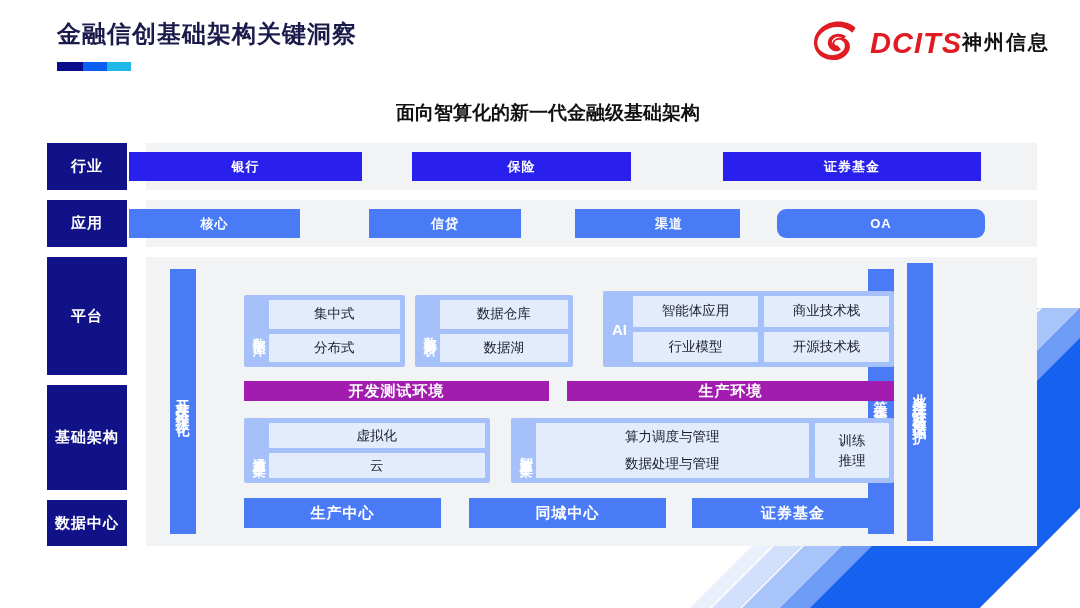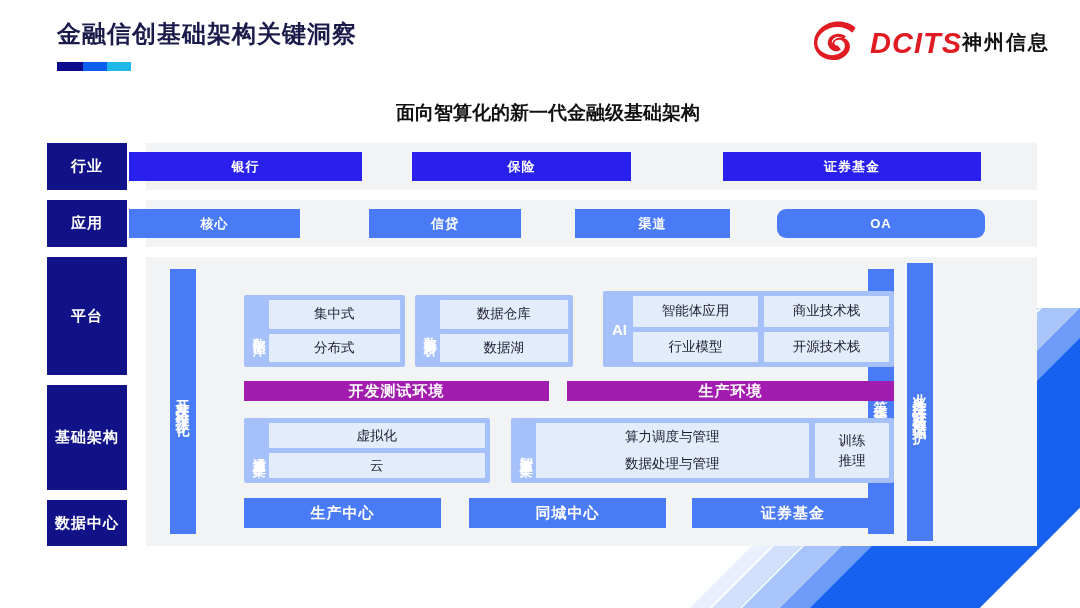--- a/index.html
+++ b/index.html
@@ -60,21 +60,21 @@
   
   .t-ind{top:9px;height:29px;background:#2a20ee;}
   .ind1{left:54px;width:233px;}
   .ind2{left:337px;width:219px;}
   .ind3{left:648px;width:258px;}
 
   
   .t-app{top:66px;height:29px;background:#4a7bf7;}
   .app1{left:54px;width:171px;}
   .app2{left:294px;width:152px;}
-  .app3{left:500px;width:155px;}
+  .app3{left:500px;width:142px;padding-left:23px;}
   .app4{left:702px;width:208px;border-radius:9px;}
 
   
   .vbar{position:absolute;background:#4a7bf7;color:#fff;font-weight:bold;font-size:14px;
         display:flex;align-items:center;justify-content:center;text-align:center;
         writing-mode:vertical-rl;letter-spacing:4px;line-height:1;}
   .vb-devops{left:123px;top:126px;width:26px;height:265px;}
   .vb-compliance{left:821px;top:126px;width:26px;height:265px;}
   .vb-continuity{left:860px;top:120px;width:26px;height:278px;}
 

